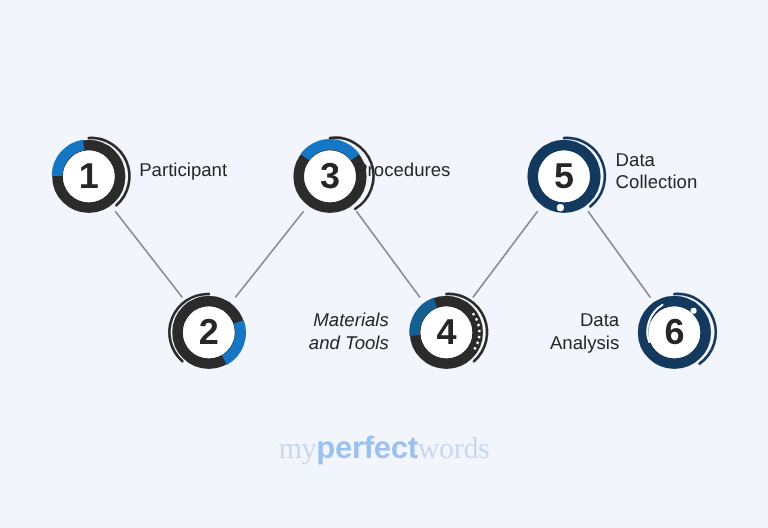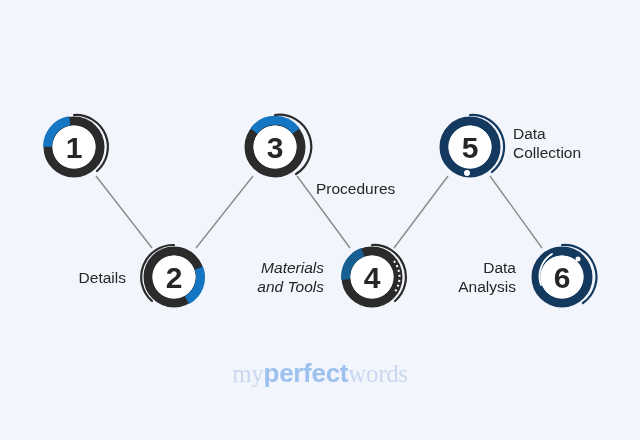--- a/index.html
+++ b/index.html
@@ -122,24 +122,24 @@
     <g>
       <circle cx="562" cy="277" r="26" fill="none" stroke="#13395e" stroke-width="9"></circle>
       <path d="M 552 254 A 26 26 0 0 0 541 285" fill="none" stroke="#ffffff" stroke-width="1.8" stroke-linecap="round"></path>
       <path d="M 562 245 A 32 32 0 0 1 583 303" fill="none" stroke="#13395e" stroke-width="2.2" stroke-linecap="round"></path>
       <circle cx="578" cy="259" r="2.5" fill="#ffffff"></circle>
       <circle cx="562" cy="277" r="21.5" fill="#ffffff"></circle>
       <text x="562" y="277" text-anchor="middle" dominant-baseline="central" font-family="Liberation Sans, sans-serif" font-size="30" font-weight="bold" fill="#262626">6</text>
     </g>
   </svg>
 
+  <div class="step-label lbl-right" style="left:116px; top:133px; width:110px;">Participant</div>
 
-  <div class="step-label lbl-left" style="left:20px; top:268px; width:106px;">Details</div>
 
-  <div class="step-label lbl-right" style="left:316px; top:133px; width:120px;margin-top:46px;">Procedures</div>
+  <div class="step-label lbl-right" style="left:296px; top:133px; width:120px;">Procedures</div>
 
   <div class="step-label lbl-left" style="left:228px; top:258px; width:96px;font-style:italic;">Materials
 and Tools</div>
 
   <div class="step-label lbl-right" style="left:513px; top:124px; width:120px;">Data
 Collection</div>
 
   <div class="step-label lbl-left" style="left:420px; top:258px; width:96px;">Data
 Analysis</div>
 

